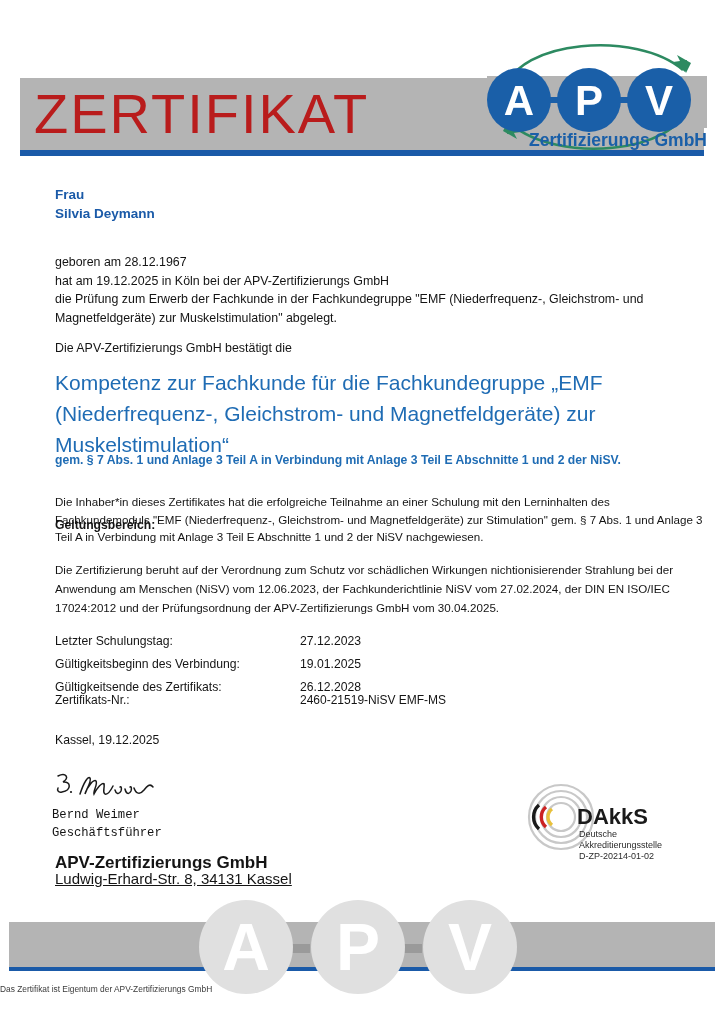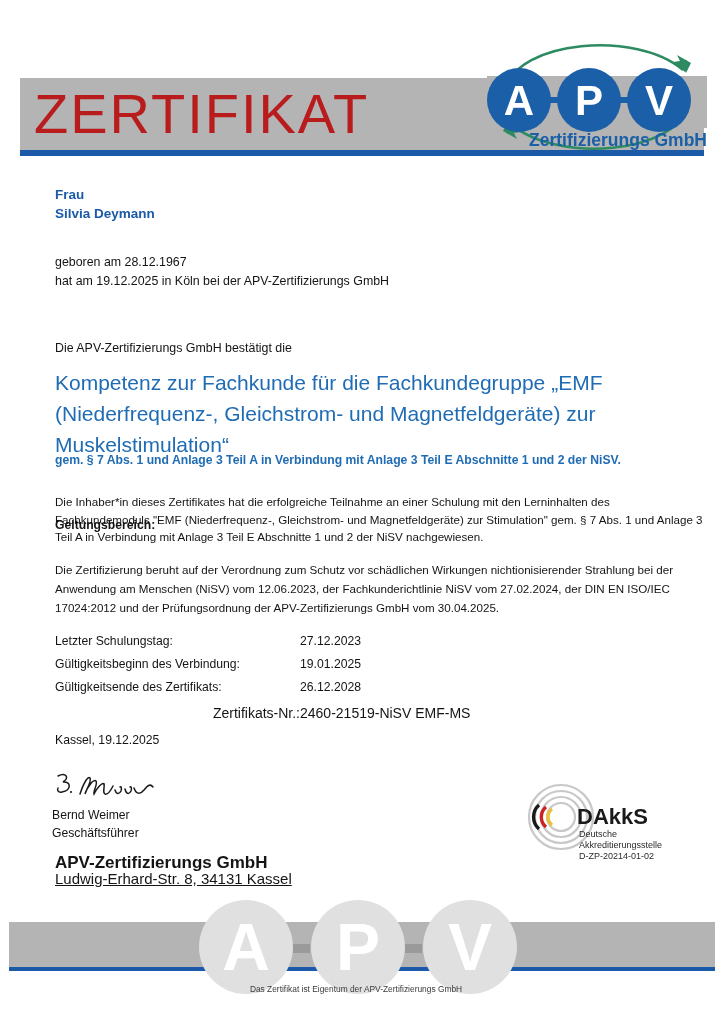--- a/index.html
+++ b/index.html
@@ -132,26 +132,25 @@
     width: 500px;
     font-size: 12.2px;
     line-height: 23px;
     color: #141414;
   }
   .dates .row { display: flex; }
   .dates .lbl { width: 245px; }
   .dates .val { }
   .certno {
     position: absolute;
-    left: 55px; top: 530px;
+    left: 55px; top: 518px;
     width: 500px;
-    font-size: 14px;
+    font-size: 12px;
     color: #141414;
     display: flex;
-    text-align: right;
   }
   .certno .lbl { width: 245px; }
   .place {
     position: absolute;
     left: 55px; top: 558px;
     font-size: 12.2px;
     color: #141414;
   }
 
   
@@ -159,20 +158,21 @@
     position: absolute;
     left: 52px; top: 595px;
     width: 300px;
   }
   .sig-mark { width: 130px; height: 34px; display: block; }
   .sig-name {
     font-size: 12.2px;
     line-height: 18px;
     color: #141414;
     margin-top: 2px;
+    font-family: Liberation Mono, monospace;
   }
   .company {
     position: absolute;
     left: 55px; top: 678px;
     font-size: 17px;
     font-weight: bold;
     color: #141414;
   }
   .company-addr {
     position: absolute;
@@ -214,21 +214,21 @@
   .footer-watermark {
     position: absolute;
     left: 198px; top: -12px;
     width: 330px;
     height: 95px;
   }
   .footer-note {
     position: absolute;
     left: 0; top: 72px;
     width: 712px;
-    text-align: center;
+    text-align: left;
     font-size: 8.4px;
     color: #3a3a3a;
   }
 </style>
 </head>
 <body>
 
 <div class="header">
   <div class="header-band"></div>
   <div class="header-blueline"></div>
@@ -270,20 +270,21 @@
 <div class="content">
 
   <div class="recipient">
     <div>Frau</div>
     <div>Silvia Deymann</div>
   </div>
 
   <div class="intro">
     <div>geboren am 28.12.1967</div>
     <div>hat am 19.12.2025 in Köln bei der APV-Zertifizierungs GmbH</div>
+    <div>die Prüfung zum Erwerb der Fachkunde in der Fachkundegruppe "EMF (Niederfrequenz-, Gleichstrom- und Magnetfeldgeräte) zur Muskelstimulation" abgelegt.</div>
   </div>
 
   <div class="confirm-line">Die APV-Zertifizierungs GmbH bestätigt die</div>
 
   <div class="main-title">Kompetenz zur Fachkunde für die Fachkundegruppe „EMF (Niederfrequenz-, Gleichstrom- und Magnetfeldgeräte) zur Muskelstimulation“</div>
 
   <div class="title-sub">gem. § 7 Abs. 1 und Anlage 3 Teil A in Verbindung mit Anlage 3 Teil E Abschnitte 1 und 2 der NiSV.</div>
 
   <div class="scope-head">Geltungsbereich:</div>
   <div class="scope-body">Die Inhaber*in dieses Zertifikates hat die erfolgreiche Teilnahme an einer Schulung mit den Lerninhalten des Fachkundemoduls "EMF (Niederfrequenz-, Gleichstrom- und Magnetfeldgeräte) zur Stimulation" gem. § 7 Abs. 1 und Anlage 3 Teil A in Verbindung mit Anlage 3 Teil E Abschnitte 1 und 2 der NiSV nachgewiesen.</div>

